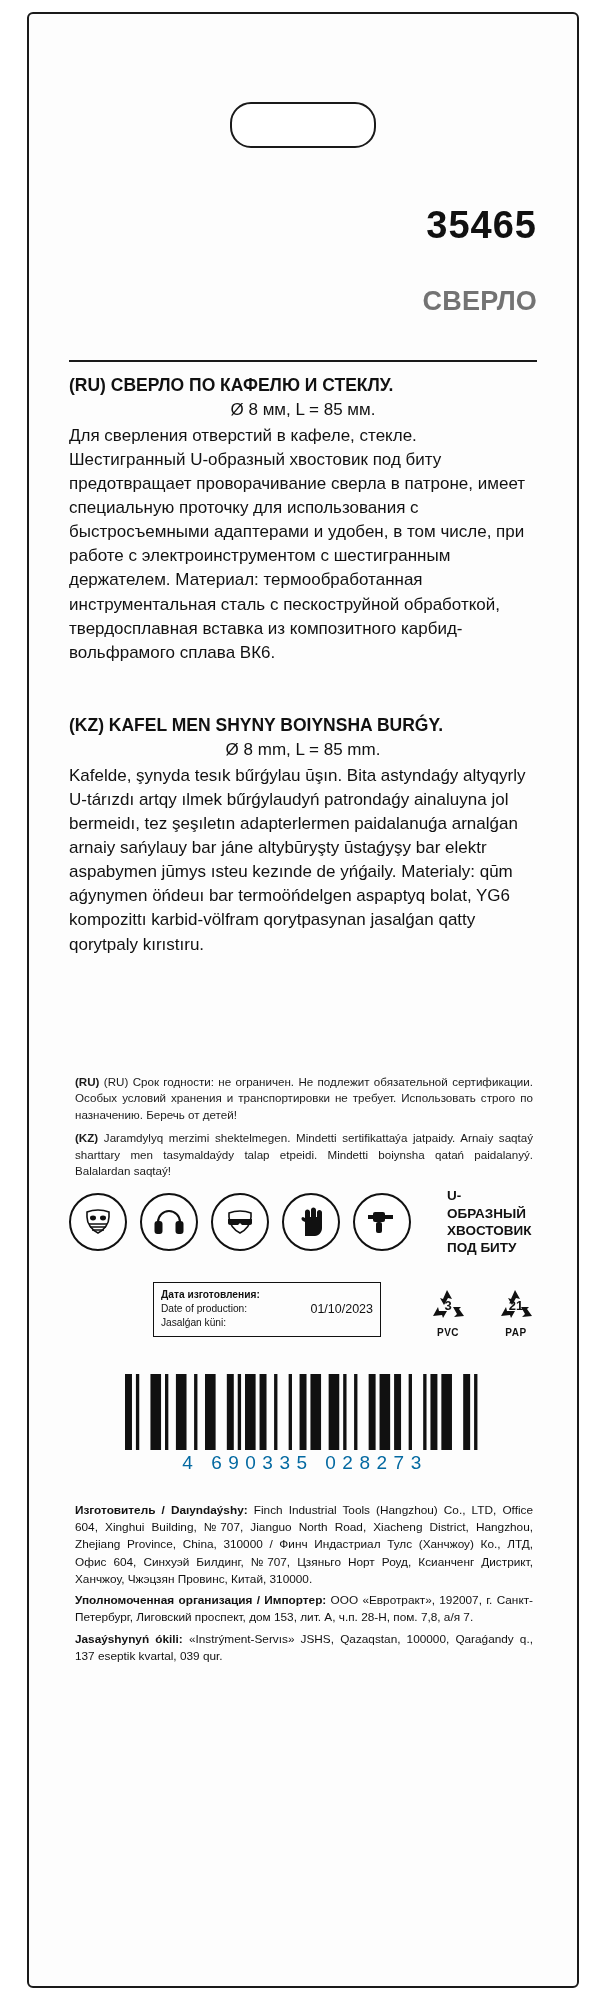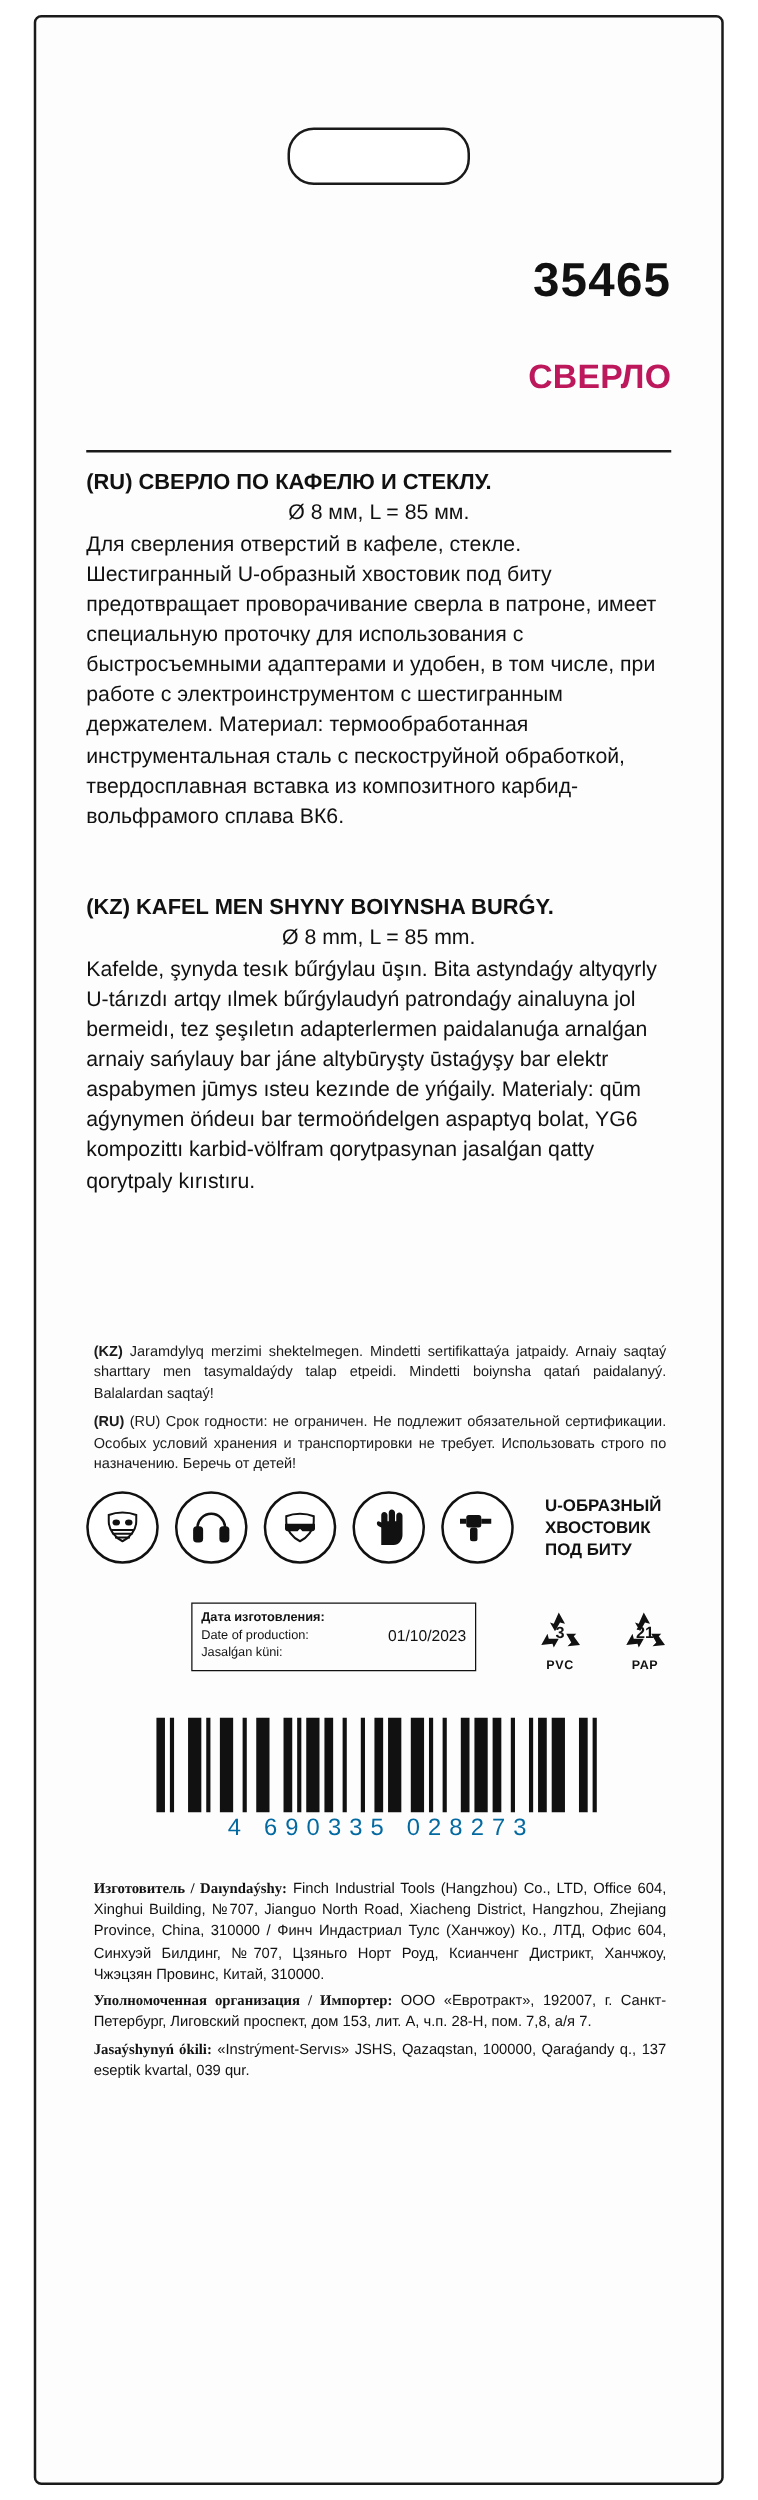--- a/index.html
+++ b/index.html
@@ -81,21 +81,21 @@
   }
   .product-title {
     position: absolute;
     left: 40px;
     right: 40px;
     top: 272px;
     text-align: right;
     font-size: 27px;
     font-weight: bold;
     line-height: 1.18;
-    color: #be185d;
+    color: #737373;
     letter-spacing: 0.2px;
   }
   .rule {
     position: absolute;
     left: 40px;
     right: 40px;
     top: 346px;
     border-top: 2px solid #1a1a1a;
   }
   
@@ -157,21 +157,21 @@
     border: 2px solid #111111;
     border-radius: 50%;
     display: flex;
     align-items: center;
     justify-content: center;
     flex: 0 0 auto;
     background: #ffffff;
   }
   .picto svg { display: block; }
   .picto-note {
-    margin-left: 12px;
+    margin-left: 23px;
     font-size: 13.5px;
     font-weight: bold;
     line-height: 1.28;
     color: #111111;
     text-transform: uppercase;
   }
   
   .mid-row {
     position: absolute;
     left: 40px;
@@ -260,21 +260,21 @@
     position: absolute;
     left: 46px;
     right: 44px;
     top: 1488px;
     font-size: 11.8px;
     line-height: 1.46;
     color: #111111;
     text-align: justify;
   }
   .footer p { margin: 0 0 4px 0; }
-  .footer b { font-weight: bold; font-family: Liberation Serif, serif; }
+  .footer b { font-weight: bold; }
 </style>
 </head>
 <body>
 
 <div class="page">
   <div class="card">
     <div class="hang-hole"></div>
 
     <div class="brand-row">
       <div class="sku">35465</div>
@@ -292,22 +292,22 @@
       <p class="blk-body">Для сверления отверстий в кафеле, стекле. Шестигранный U-образный хвостовик под биту предотвращает проворачивание сверла в патроне, имеет специальную проточку для использования с быстросъемными адаптерами и удобен, в том числе, при работе с электроинструментом с шестигранным держателем. Материал: термообработанная инструментальная сталь с пескоструйной обработкой, твердосплавная вставка из композитного карбид-вольфрамого сплава ВК6.</p>
     </div>
 
     <div class="block kz">
       <p class="blk-head">(KZ) KAFEL MEN SHYNY BOIYNSHA BURǴY.</p>
       <p class="blk-dim">Ø 8 mm, L = 85 mm.</p>
       <p class="blk-body">Kafelde, şynyda tesık bűrǵylau ūşın. Bita astyndaǵy altyqyrly U-tárızdı artqy ılmek bűrǵylaudyń patrondaǵy ainaluyna jol bermeidı, tez şeşıletın adapterlermen paidalanuǵa arnalǵan arnaiy sańylauy bar jáne altybūryşty ūstaǵyşy bar elektr aspabymen jūmys ısteu kezınde de yńǵaily. Materialy: qūm aǵynymen öńdeuı bar termoöńdelgen aspaptyq bolat, YG6 kompozittı karbid-völfram qorytpasynan jasalǵan qatty qorytpaly kırıstıru.</p>
     </div>
 
     <div class="fineprint">
+      <p><b>(RU)</b> <span>(RU) Срок годности: не ограничен. Не подлежит обязательной сертификации. Особых условий хранения и транспортировки не требует. Использовать строго по назначению. Беречь от детей!</span></p>
       <p><b>(KZ)</b> <span>Jaramdylyq merzimi shektelmegen. Mindetti sertifikattaýa jatpaidy. Arnaiy saqtaý sharttary men tasymaldaýdy talap etpeidi. Mindetti boiynsha qatań paidalanyý. Balalardan saqtaý!</span></p>
-      <p><b>(RU)</b> <span>(RU) Срок годности: не ограничен. Не подлежит обязательной сертификации. Особых условий хранения и транспортировки не требует. Использовать строго по назначению. Беречь от детей!</span></p>
     </div>
 
     <div class="picto-row">
       <div class="picto">
         <svg width="34" height="30" viewBox="0 0 34 30">
           <path d="M17 3c-6 0-11 2-11 2v5c0 7 5 13 11 16 6-3 11-9 11-16V5s-5-2-11-2z" fill="none" stroke="#111" stroke-width="1.6"></path>
           <ellipse cx="12" cy="11" rx="3" ry="2.4" fill="#111"></ellipse>
           <ellipse cx="22" cy="11" rx="3" ry="2.4" fill="#111"></ellipse>
           <path d="M8 17h18M9 20h16M11 23h12" stroke="#111" stroke-width="1.5"></path>
         </svg>

